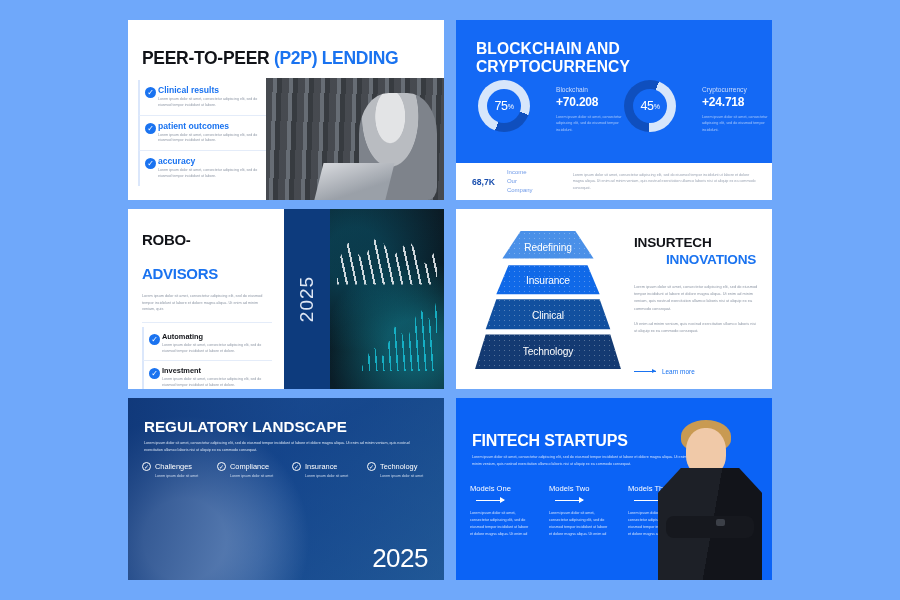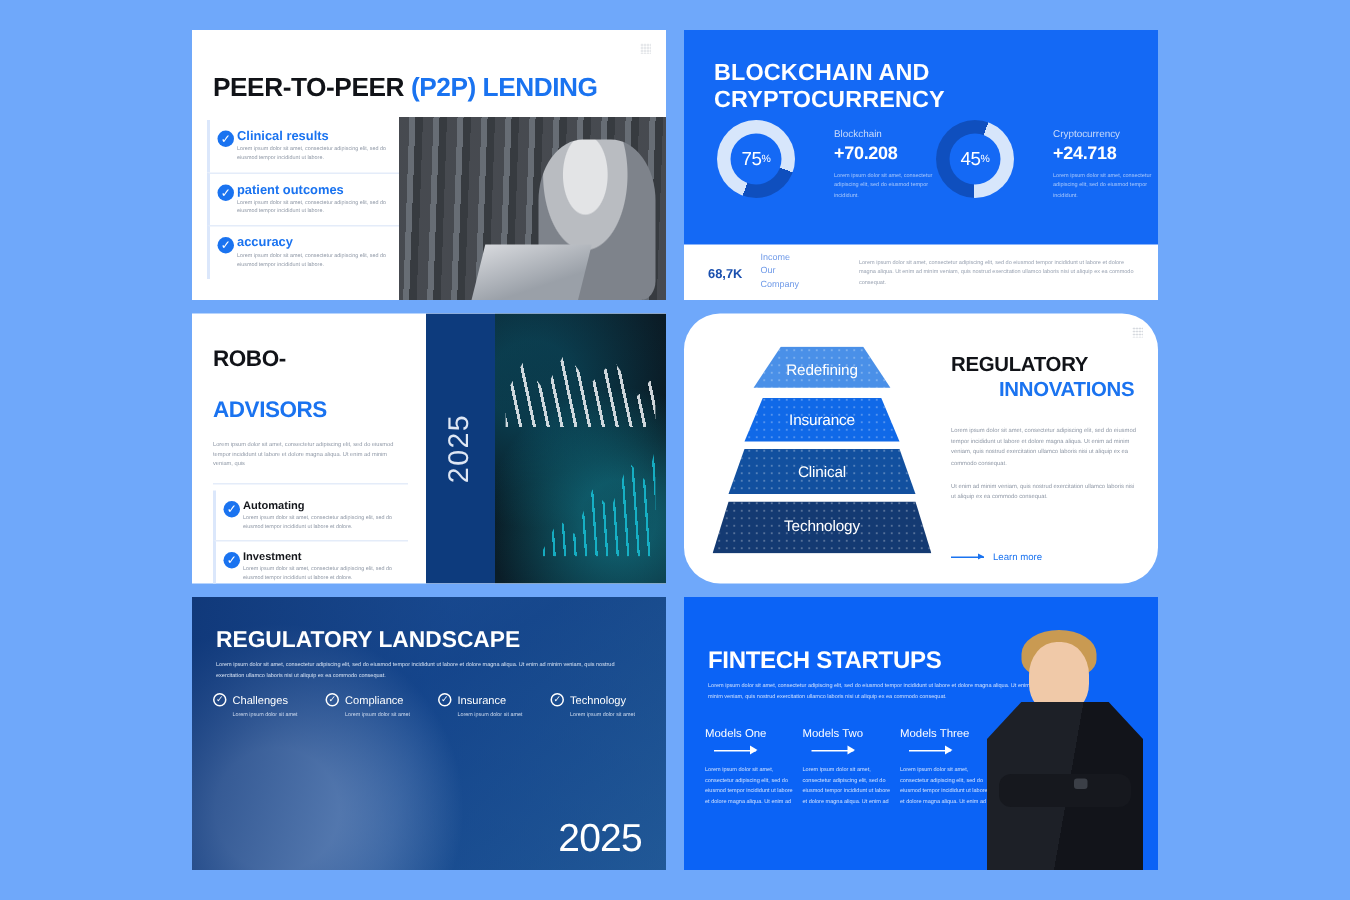--- a/index.html
+++ b/index.html
@@ -124,21 +124,21 @@
     background: repeating-linear-gradient(78deg, #f2f4f7 0 2px, transparent 2px 9px);
     opacity: .85; clip-path: polygon(0 60%,12% 20%,26% 55%,40% 8%,56% 48%,72% 18%,88% 62%,100% 34%,100% 100%,0 100%);
   }
   .s3 .chart::after {
     content: ""; position: absolute; left: 28%; bottom: 10%; width: 66%; height: 46%;
     background: repeating-linear-gradient(86deg, #18c6dc 0 1.5px, transparent 1.5px 7px);
     opacity: .8; clip-path: polygon(0 95%,14% 70%,28% 82%,44% 46%,60% 62%,76% 24%,92% 40%,100% 12%,100% 100%,0 100%);
   }
 
   
-  .s4 { padding: 15px; border-radius: 24px; }
+  .s4 { padding: 15px; }
   .pyramid { position: absolute; left: 16px; top: 22px; width: 152px; height: 138px; }
   .layer {
     position: absolute; left: 0; width: 152px;
     display: flex; align-items: center; justify-content: center;
     color: #fff; font-size: 10.2px; letter-spacing: -.1px;
     background-image: radial-gradient(rgba(255,255,255,.28) .5px, transparent .6px);
     background-size: 5px 5px;
   }
   .layer.l1 { top: 0;    height: 32px; clip-path: polygon(32% 0, 68% 0, 80% 86%, 20% 86%); }
   .layer.l2 { top: 33px; height: 33px; clip-path: polygon(24% 4%, 76% 4%, 84% 92%, 16% 92%); }
@@ -179,21 +179,21 @@
   .ritem .bd { font-size: 3.6px; color: #cfdcf0; margin-top: 3px; margin-left: 13px; }
   .s5 .year {
     position: absolute; right: 16px; bottom: 6px;
     font-size: 26px; color: #fff; letter-spacing: -.5px;
   }
 
   
   .s6 { background: #0b63f6; }
   .s6 .title { position: absolute; left: 16px; top: 34px; font-size: 16px; font-weight: 700; color: #fff; letter-spacing: -.2px; }
   .s6 .sub { position: absolute; left: 16px; top: 56px; width: 230px; font-size: 3.7px; line-height: 1.85; color: #cfe0fd; }
-  .s6 .models { position: absolute; left: 14px; top: 86px; display: flex; gap: 3px; }
+  .s6 .models { position: absolute; left: 14px; top: 86px; display: flex; gap: 17px; }
   .model { width: 62px; }
   .model .mh { font-size: 7.6px; color: #fff; margin-bottom: 7px; white-space: nowrap; }
   .model .marw { width: 28px; height: 1.2px; background: #fff; position: relative; margin: 0 0 9px 6px; }
   .model .marw::after {
     content: ""; position: absolute; right: -1px; top: -2.6px;
     border-left: 5px solid #fff; border-top: 3px solid transparent; border-bottom: 3px solid transparent;
   }
   .model .mb { font-size: 3.7px; line-height: 1.9; color: #cfe0fd; }
   .s6 .person {
     position: absolute; right: -4px; bottom: 0; width: 126px; height: 160px;
@@ -325,21 +325,21 @@
         <span>Insurance</span>
       </div>
       <div class="layer l3" style="background-color:#12509f">
         <span>Clinical</span>
       </div>
       <div class="layer l4" style="background-color:#143a72">
         <span>Technology</span>
       </div>
     </div>
     <div class="right">
-      <div class="t1">REGULATORY</div>
+      <div class="t1">INSURTECH</div>
       <div class="t2">INNOVATIONS</div>
       <div class="p">Lorem ipsum dolor sit amet, consectetur adipiscing elit, sed do eiusmod tempor incididunt ut labore et dolore magna aliqua. Ut enim ad minim veniam, quis nostrud exercitation ullamco laboris nisi ut aliquip ex ea commodo consequat.</div>
       <div class="p">Ut enim ad minim veniam, quis nostrud exercitation ullamco laboris nisi ut aliquip ex ea commodo consequat.</div>
     </div>
     <div class="learn">
       <span class="arw"></span>
       <span>Learn more</span>
     </div>
   </div>
 

